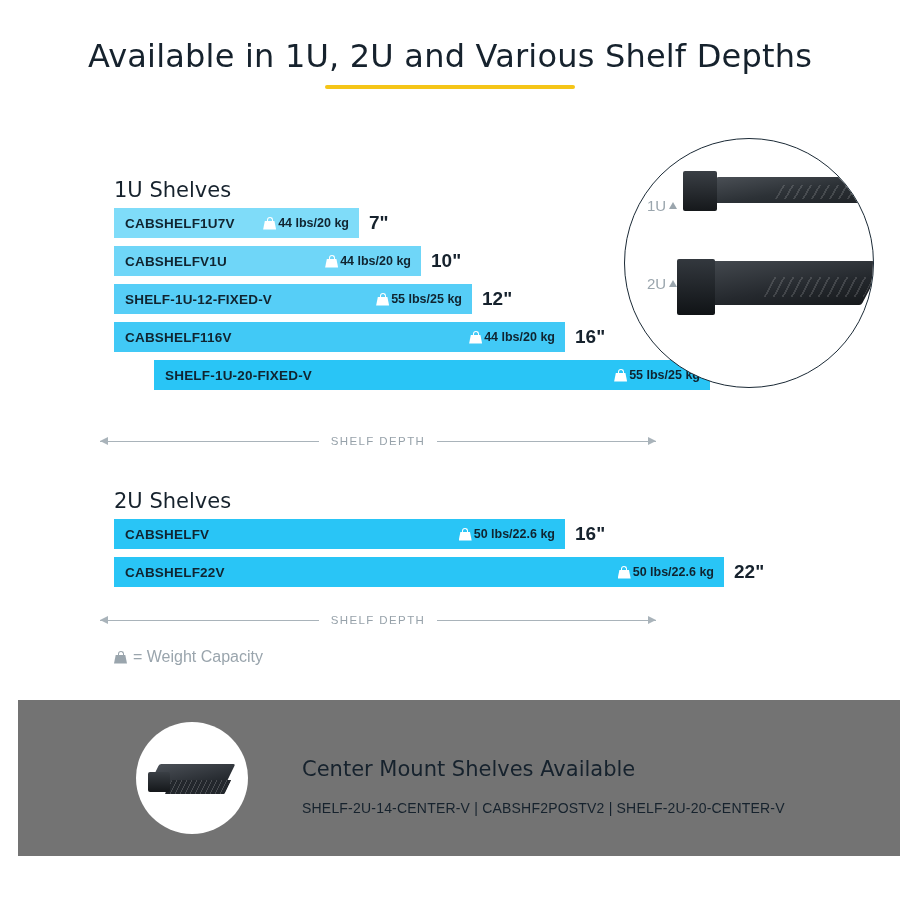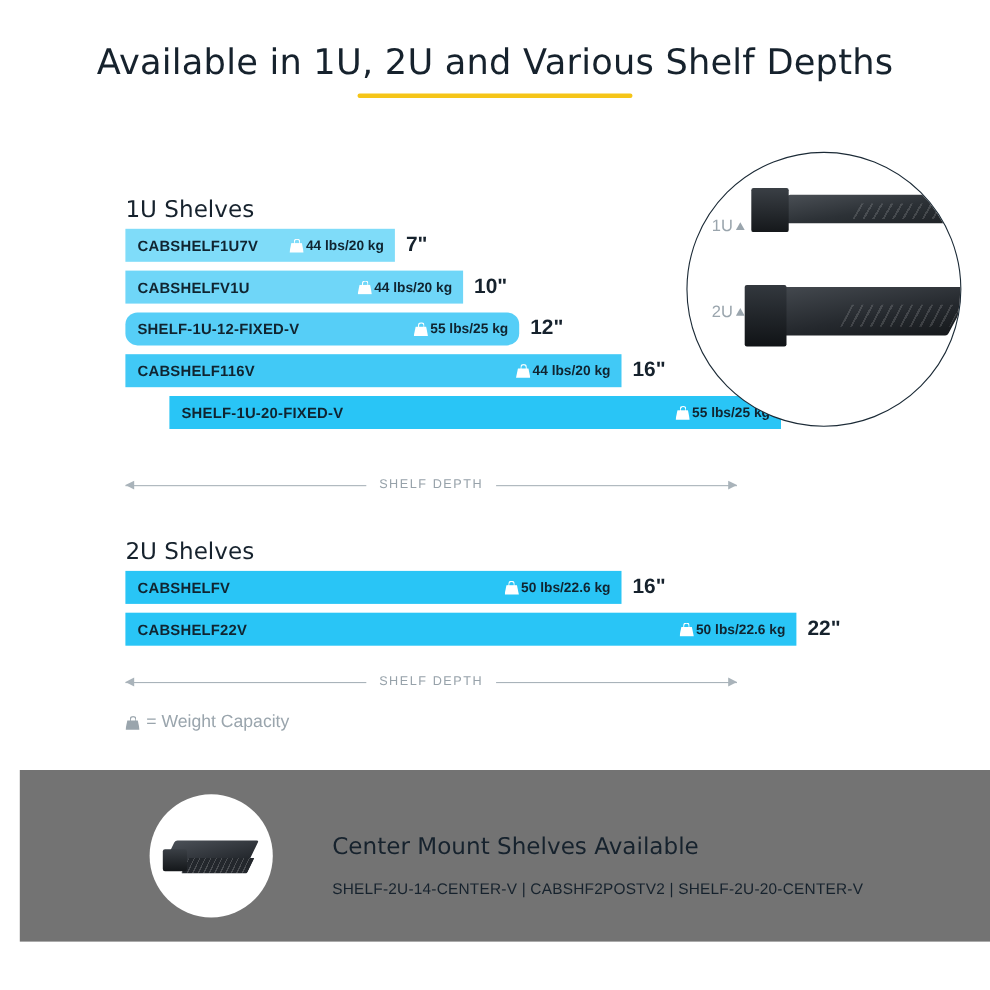--- a/index.html
+++ b/index.html
@@ -132,21 +132,21 @@
     font-size: 19px;
     font-weight: bold;
     color: #16222d;
     margin-left: 10px;
     white-space: nowrap;
   }
 
   
   .axis {
     position: absolute;
-    left: 114px;
+    left: 100px;
     height: 18px;
     display: flex;
     align-items: center;
     justify-content: center;
   }
   #axis-1u { top: 432px; width: 556px; }
   #axis-2u { top: 611px; width: 556px; }
   .axis-line {
     position: absolute;
     left: 0;
@@ -365,21 +365,21 @@
               <span class="handle"></span>
               <span class="body"></span>
             </span>
           <span>44 lbs/20 kg</span>
         </span>
       </div>
       <span class="depth-label">10"</span>
     </div>
 
     <div class="bar-row">
-      <div class="bar" style="width:358px;background:#56cef7;border-radius:11px;">
+      <div class="bar" style="width:358px;background:#56cef7;">
         <span class="bar-label">SHELF-1U-12-FIXED-V</span>
         <span class="bar-capacity">
           <span class="weight-icon">
               <span class="handle"></span>
               <span class="body"></span>
             </span>
           <span>55 lbs/25 kg</span>
         </span>
       </div>
       <span class="depth-label">12"</span>

